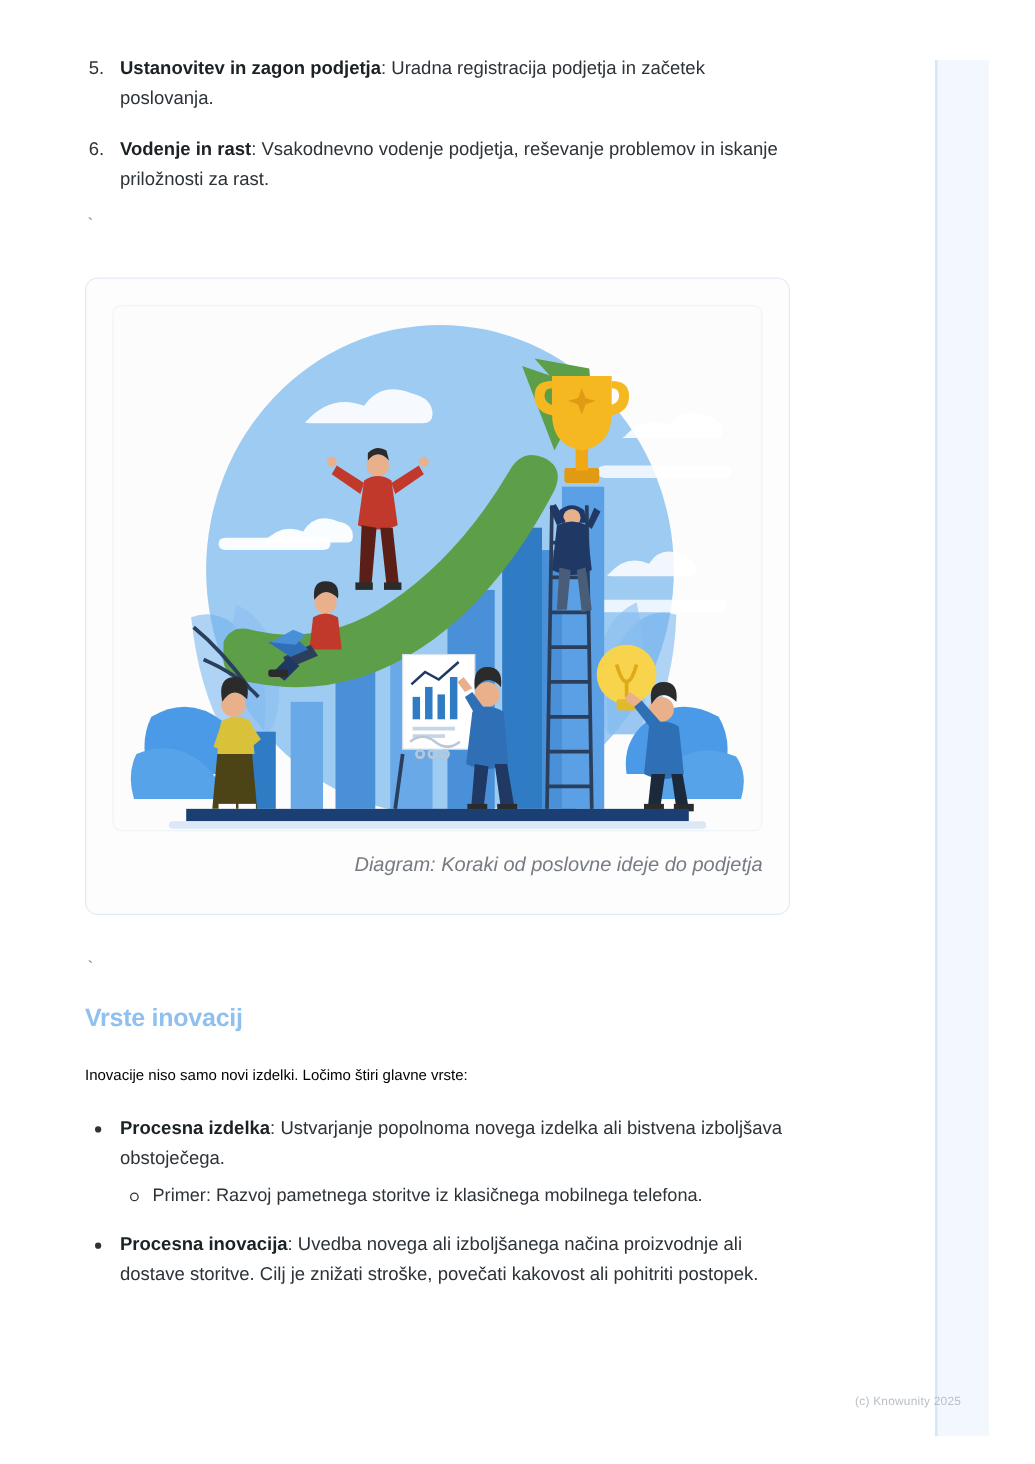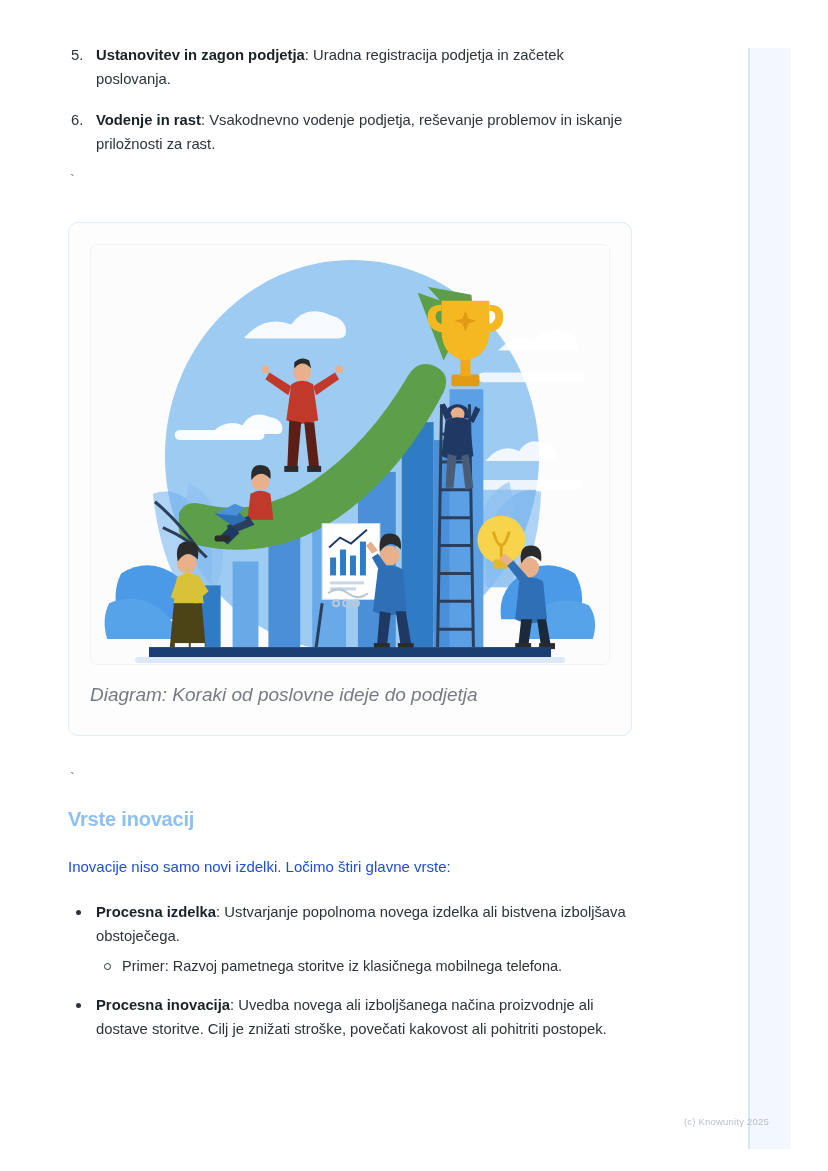--- a/index.html
+++ b/index.html
@@ -92,40 +92,40 @@
     background: #fcfcfd;
     border: 1px solid #eef3f8;
     border-radius: 7px;
     overflow: hidden;
     position: relative;
   }
   .figure-frame svg { display: block; width: 100%; height: 100%; }
   .figure-caption {
     margin-top: 19px;
     margin-bottom: 8px;
-    text-align: left;
+    text-align: right;
     font-style: italic;
-    font-size: 19px;
+    font-size: 16px;
     color: #767b82;
   }
 
   
   h2.section-heading {
     margin-top: 22px;
     font-size: 20px;
     font-weight: bold;
     color: #8fc0f0;
     letter-spacing: -0.2px;
   }
 
   p.lead {
     margin-top: 24px;
-    font-size: 15px;
+    font-size: 12px;
     line-height: 1.6;
-    color: #1d4ed8;
+    color: #000000;
   }
 
   
   ul.bullets {
     list-style: none;
     margin: 22px 0 0 0;
     padding: 0;
   }
   ul.bullets > li {
     position: relative;

